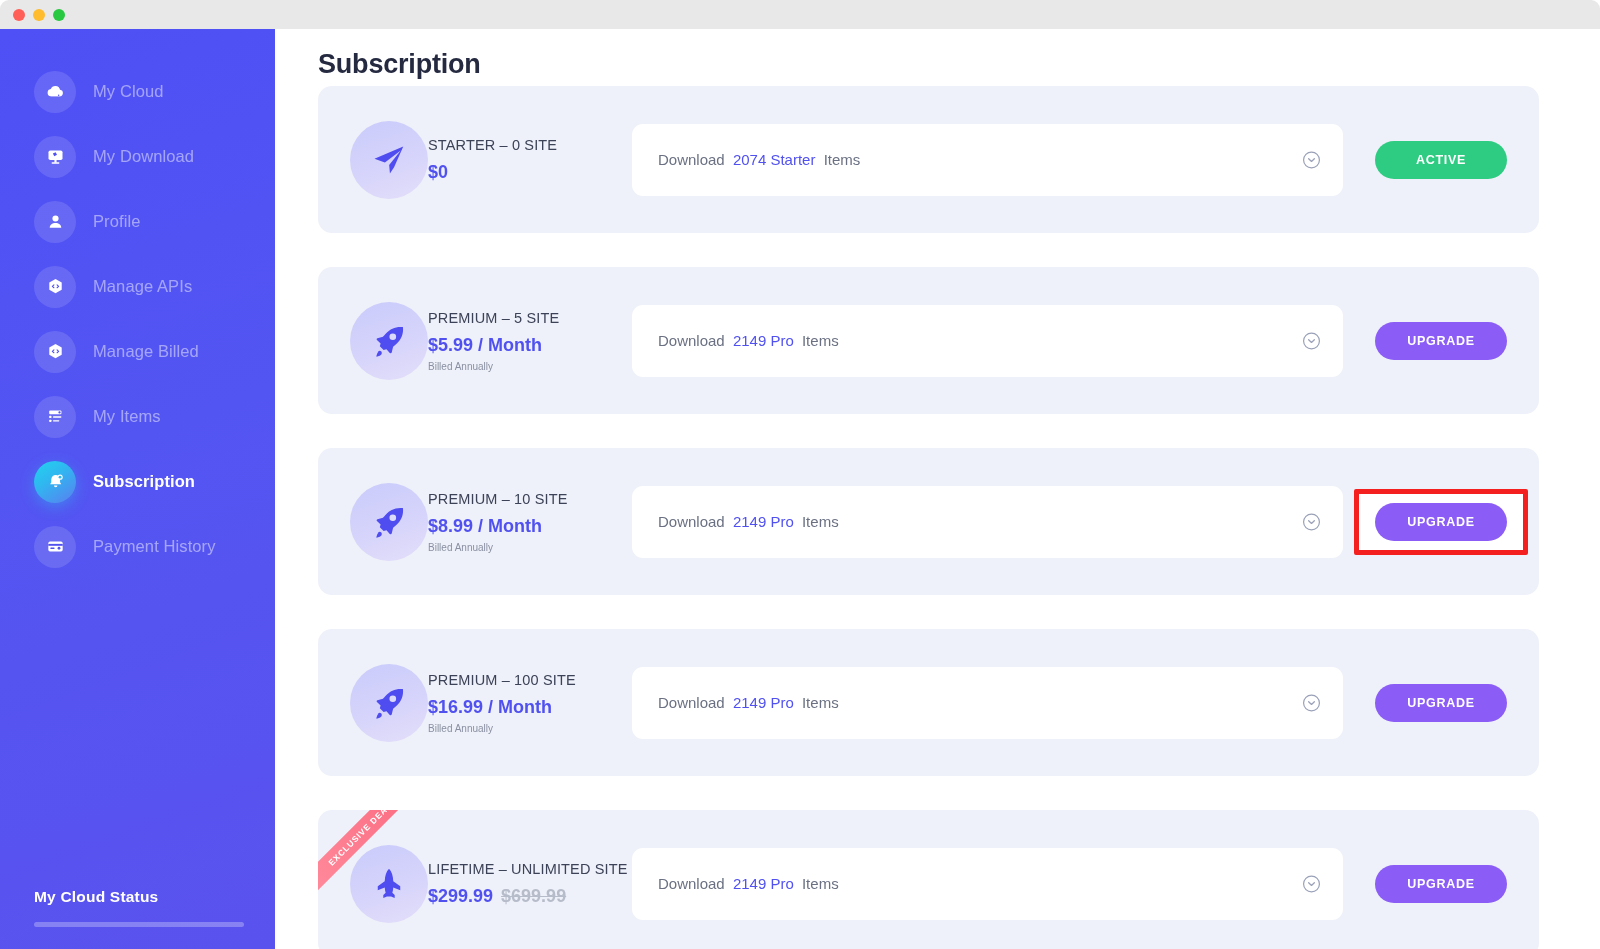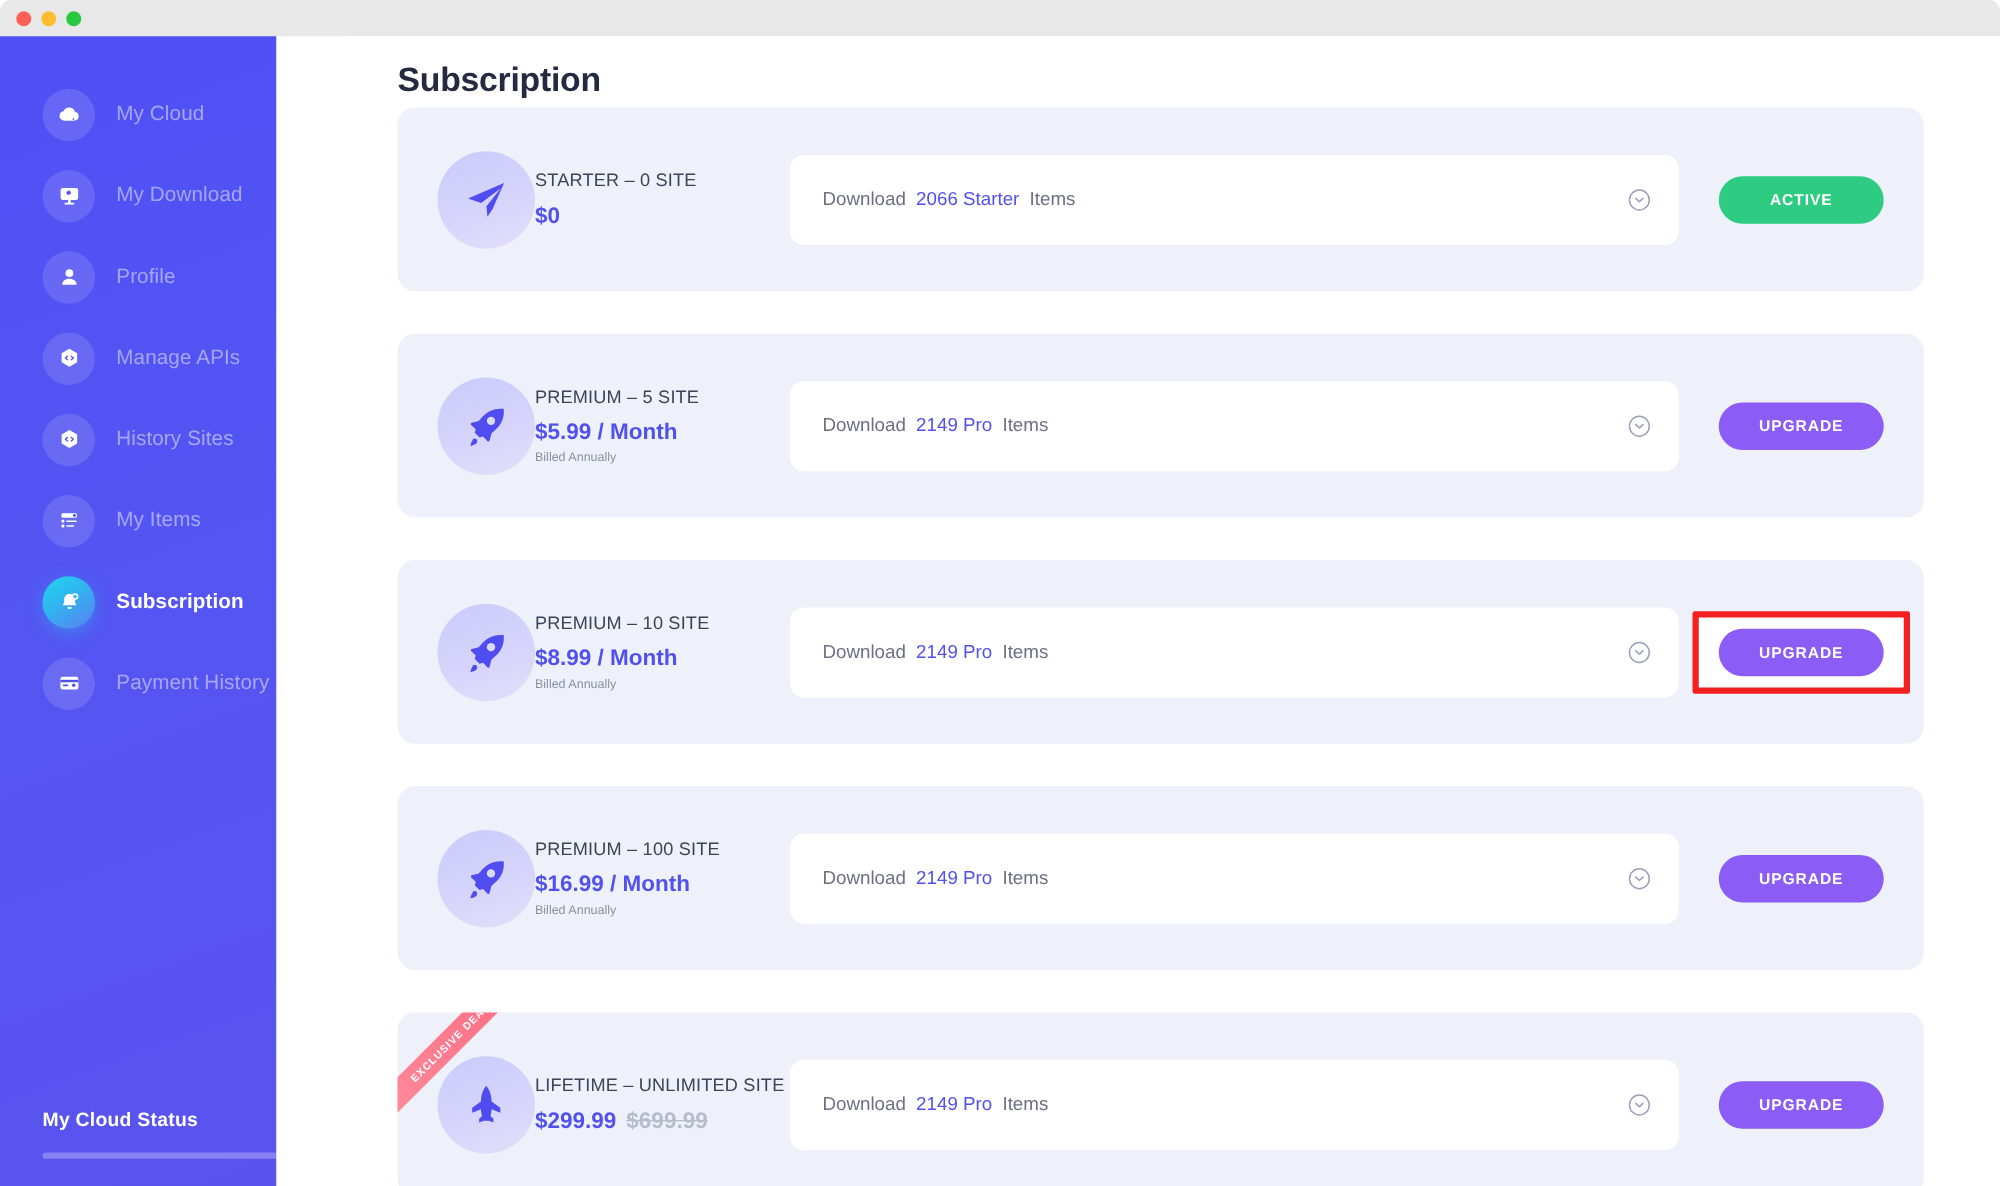--- a/index.html
+++ b/index.html
@@ -28,21 +28,21 @@
     padding-left: 13px;
   }
   .dot { width: 12px; height: 12px; border-radius: 50%; margin-right: 8px; }
   .dot.red { background: #ff5f57; }
   .dot.yellow { background: #febc2e; }
   .dot.green { background: #28c840; }
 
   
   .sidebar {
     position: absolute; left: 0; top: 29px;
-    width: 221px; height: 920px;
+    width: 275px; height: 920px;
     background: linear-gradient(160deg, #4f50f5 0%, #5355f2 45%, #5a52ef 100%);
     overflow: hidden;
   }
   .nav { position: absolute; left: 0; top: 30px; width: 279px; }
   .nav-item {
     display: flex; align-items: center;
     height: 65px;
     padding-left: 34px;
     cursor: pointer;
   }
@@ -257,21 +257,21 @@
           </span>
           <span class="nav-label">Manage APIs</span>
         </div>
         <div class="nav-item">
           <span class="nav-icon">
             <svg width="21" height="21" viewBox="0 0 24 24" fill="none">
               <path d="M12 3.4l7.1 4.1v8.2L12 19.8 4.9 15.7V7.5z" fill="#ffffff"></path>
               <path d="M10.2 10.2L8.4 11.8l1.8 1.6M13.8 10.2l1.8 1.6-1.8 1.6" stroke="#5151f0" stroke-width="1.25" stroke-linecap="round" stroke-linejoin="round"></path>
             </svg>
           </span>
-          <span class="nav-label">History Sites</span>
+          <span class="nav-label">Manage Billed</span>
         </div>
         <div class="nav-item">
           <span class="nav-icon">
             <svg width="21" height="21" viewBox="0 0 24 24" fill="none">
               <rect x="4.8" y="5.2" width="14" height="4.2" rx="1.2" fill="#ffffff"></rect>
               <rect x="4.8" y="11.2" width="2.6" height="2.6" rx=".7" fill="#ffffff"></rect>
               <rect x="9" y="11.8" width="9.8" height="1.5" rx=".75" fill="#ffffff"></rect>
               <rect x="4.8" y="15.6" width="2.6" height="2.6" rx=".7" fill="#ffffff"></rect>
               <rect x="9" y="16.2" width="7.4" height="1.5" rx=".75" fill="#ffffff"></rect>
               <circle cx="16.6" cy="7.3" r="1.3" fill="#5151f0"></circle>
@@ -316,21 +316,21 @@
           <div class="plan-badge">
             <svg width="38" height="38" viewBox="0 0 24 24" fill="none">
               <path d="M21 3.4L2.8 11.2l6.6 2.3L19.4 6l-7.3 9.1.5 5.4 2.6-3.9L21 3.4z" fill="#4f4df0"></path>
             </svg>
           </div>
           <div class="plan-info">
             <div class="plan-name">STARTER – 0 SITE</div>
             <div class="plan-price"><span>$0</span></div>
           </div>
           <div class="download-box">
-            <div class="download-text"><span>Download</span> <span class="count">2066 Starter</span> <span>Items</span></div>
+            <div class="download-text"><span>Download</span> <span class="count">2074 Starter</span> <span>Items</span></div>
             <span class="chevron-circle"><svg width="19" height="19" viewBox="0 0 24 24" fill="none">
                 <circle cx="12" cy="12" r="10" stroke="#9aa1b8" stroke-width="1.5"></circle>
                 <path d="M8.4 10.4l3.6 3.4 3.6-3.4" stroke="#9aa1b8" stroke-width="1.6" stroke-linecap="round" stroke-linejoin="round"></path>
               </svg></span>
           </div>
           <div class="plan-action">
             <button class="btn active-btn">ACTIVE</button>
           </div>
         </div>
         <div class="plan-card">

